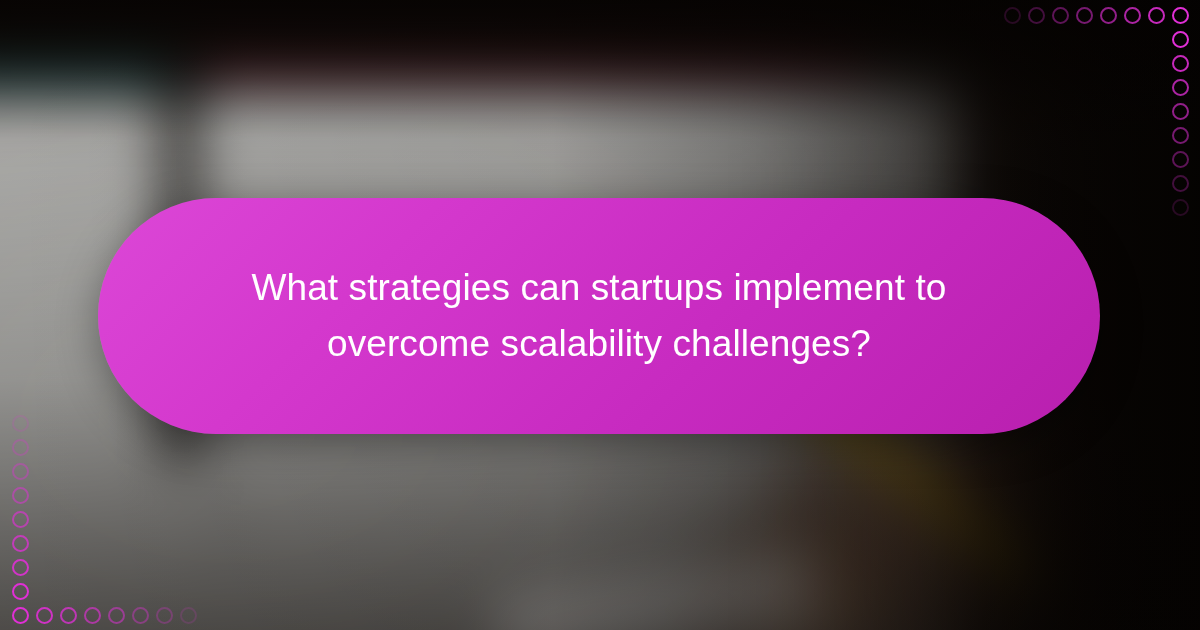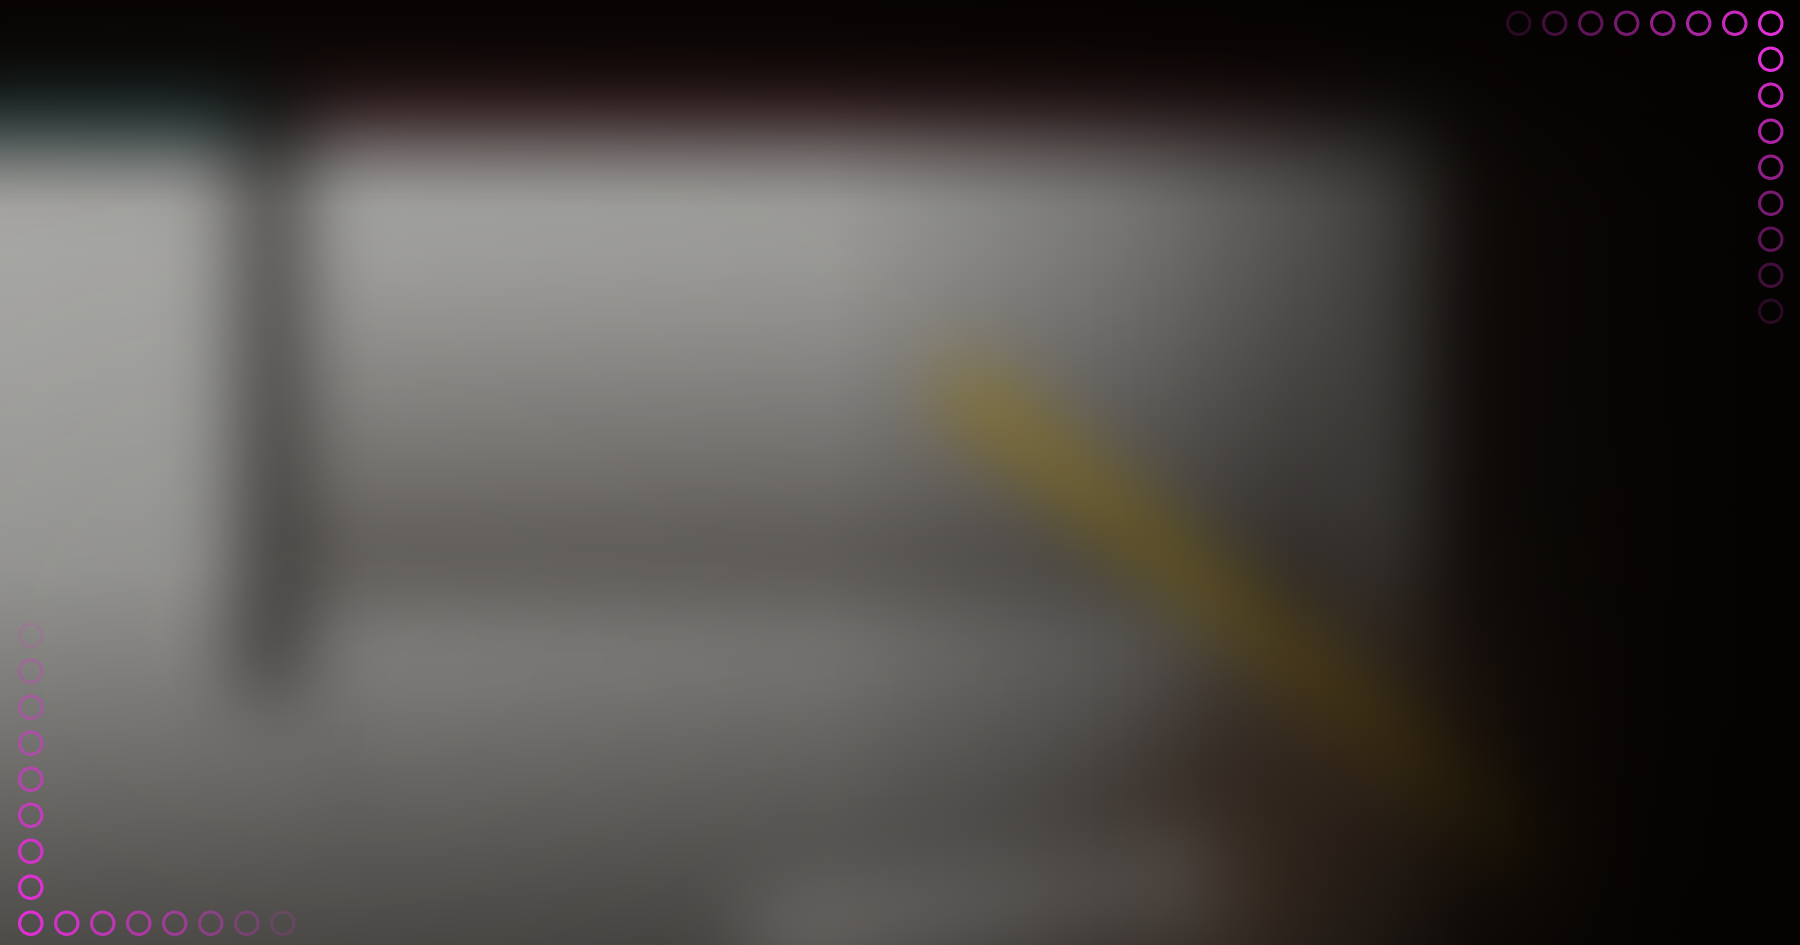--- a/index.html
+++ b/index.html
@@ -229,14 +229,17 @@
       <span class="dot" style="opacity: 0.16; border-color: rgb(225, 47, 214);"></span>
       <span class="dot" style="opacity: 0.28; border-color: rgb(225, 47, 214);"></span>
       <span class="dot" style="opacity: 0.4; border-color: rgb(225, 47, 214);"></span>
       <span class="dot" style="opacity: 0.52; border-color: rgb(225, 47, 214);"></span>
       <span class="dot" style="opacity: 0.64; border-color: rgb(225, 47, 214);"></span>
       <span class="dot" style="opacity: 0.76; border-color: rgb(225, 47, 214);"></span>
       <span class="dot" style="opacity: 0.88; border-color: rgb(225, 47, 214);"></span>
       <span class="dot" style="opacity: 1; border-color: rgb(225, 47, 214);"></span>
     </div>
 
+  <div class="card">
+    <div class="card-text">What strategies can startups implement to overcome scalability challenges?</div>
+  </div>
 
 </div>
 
 </body></html>

